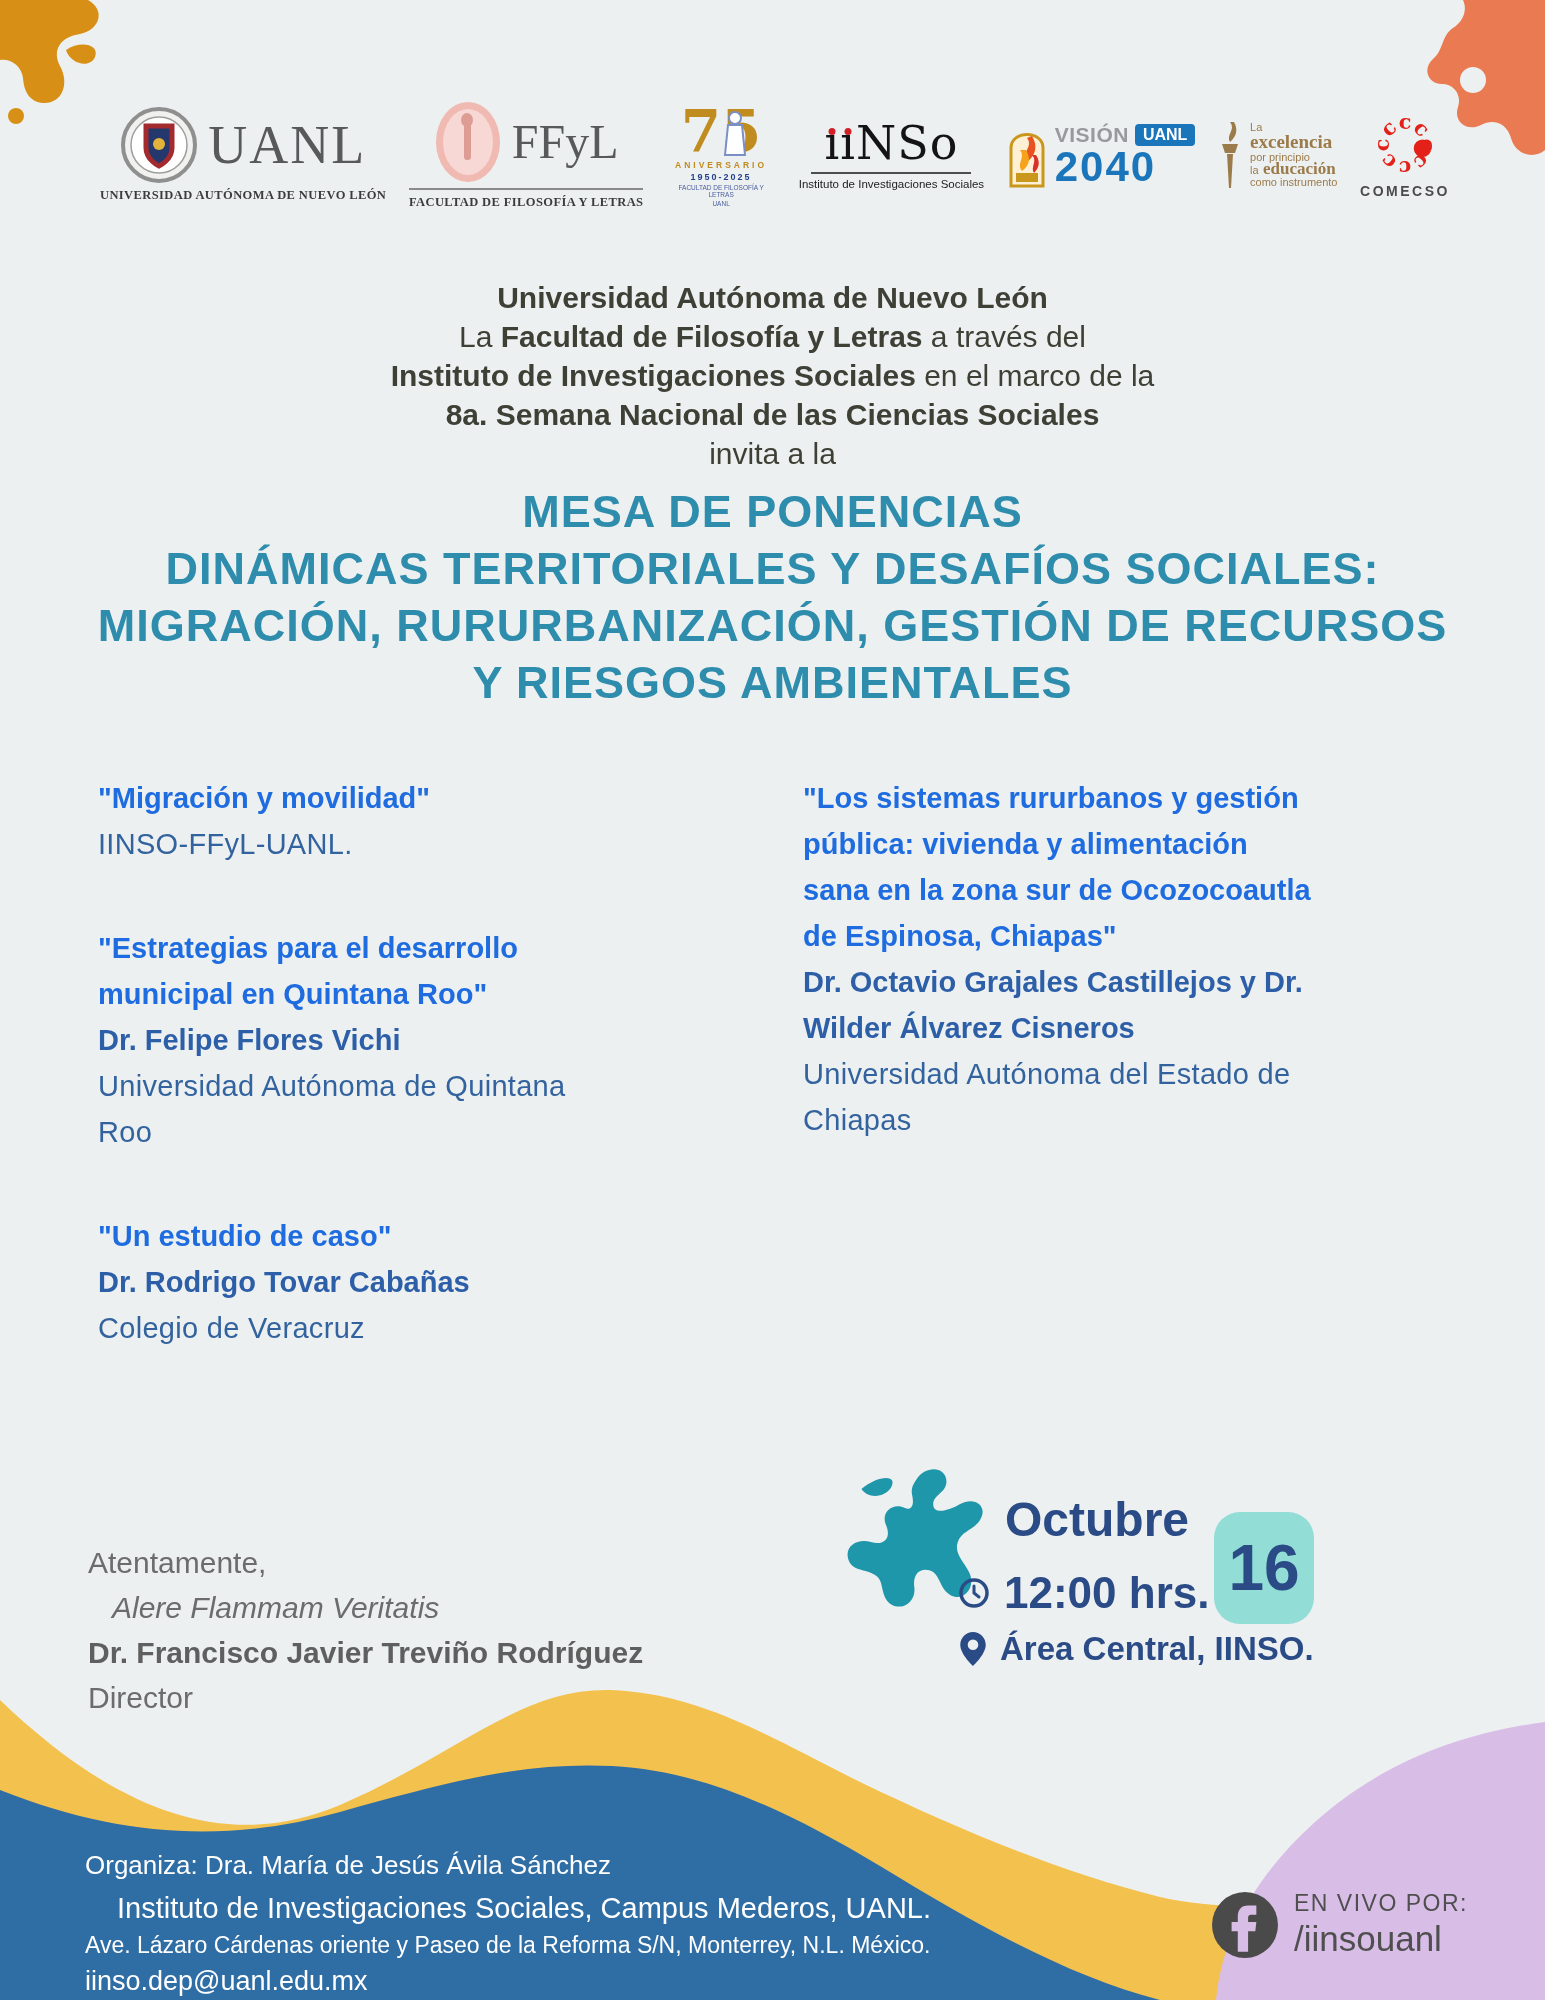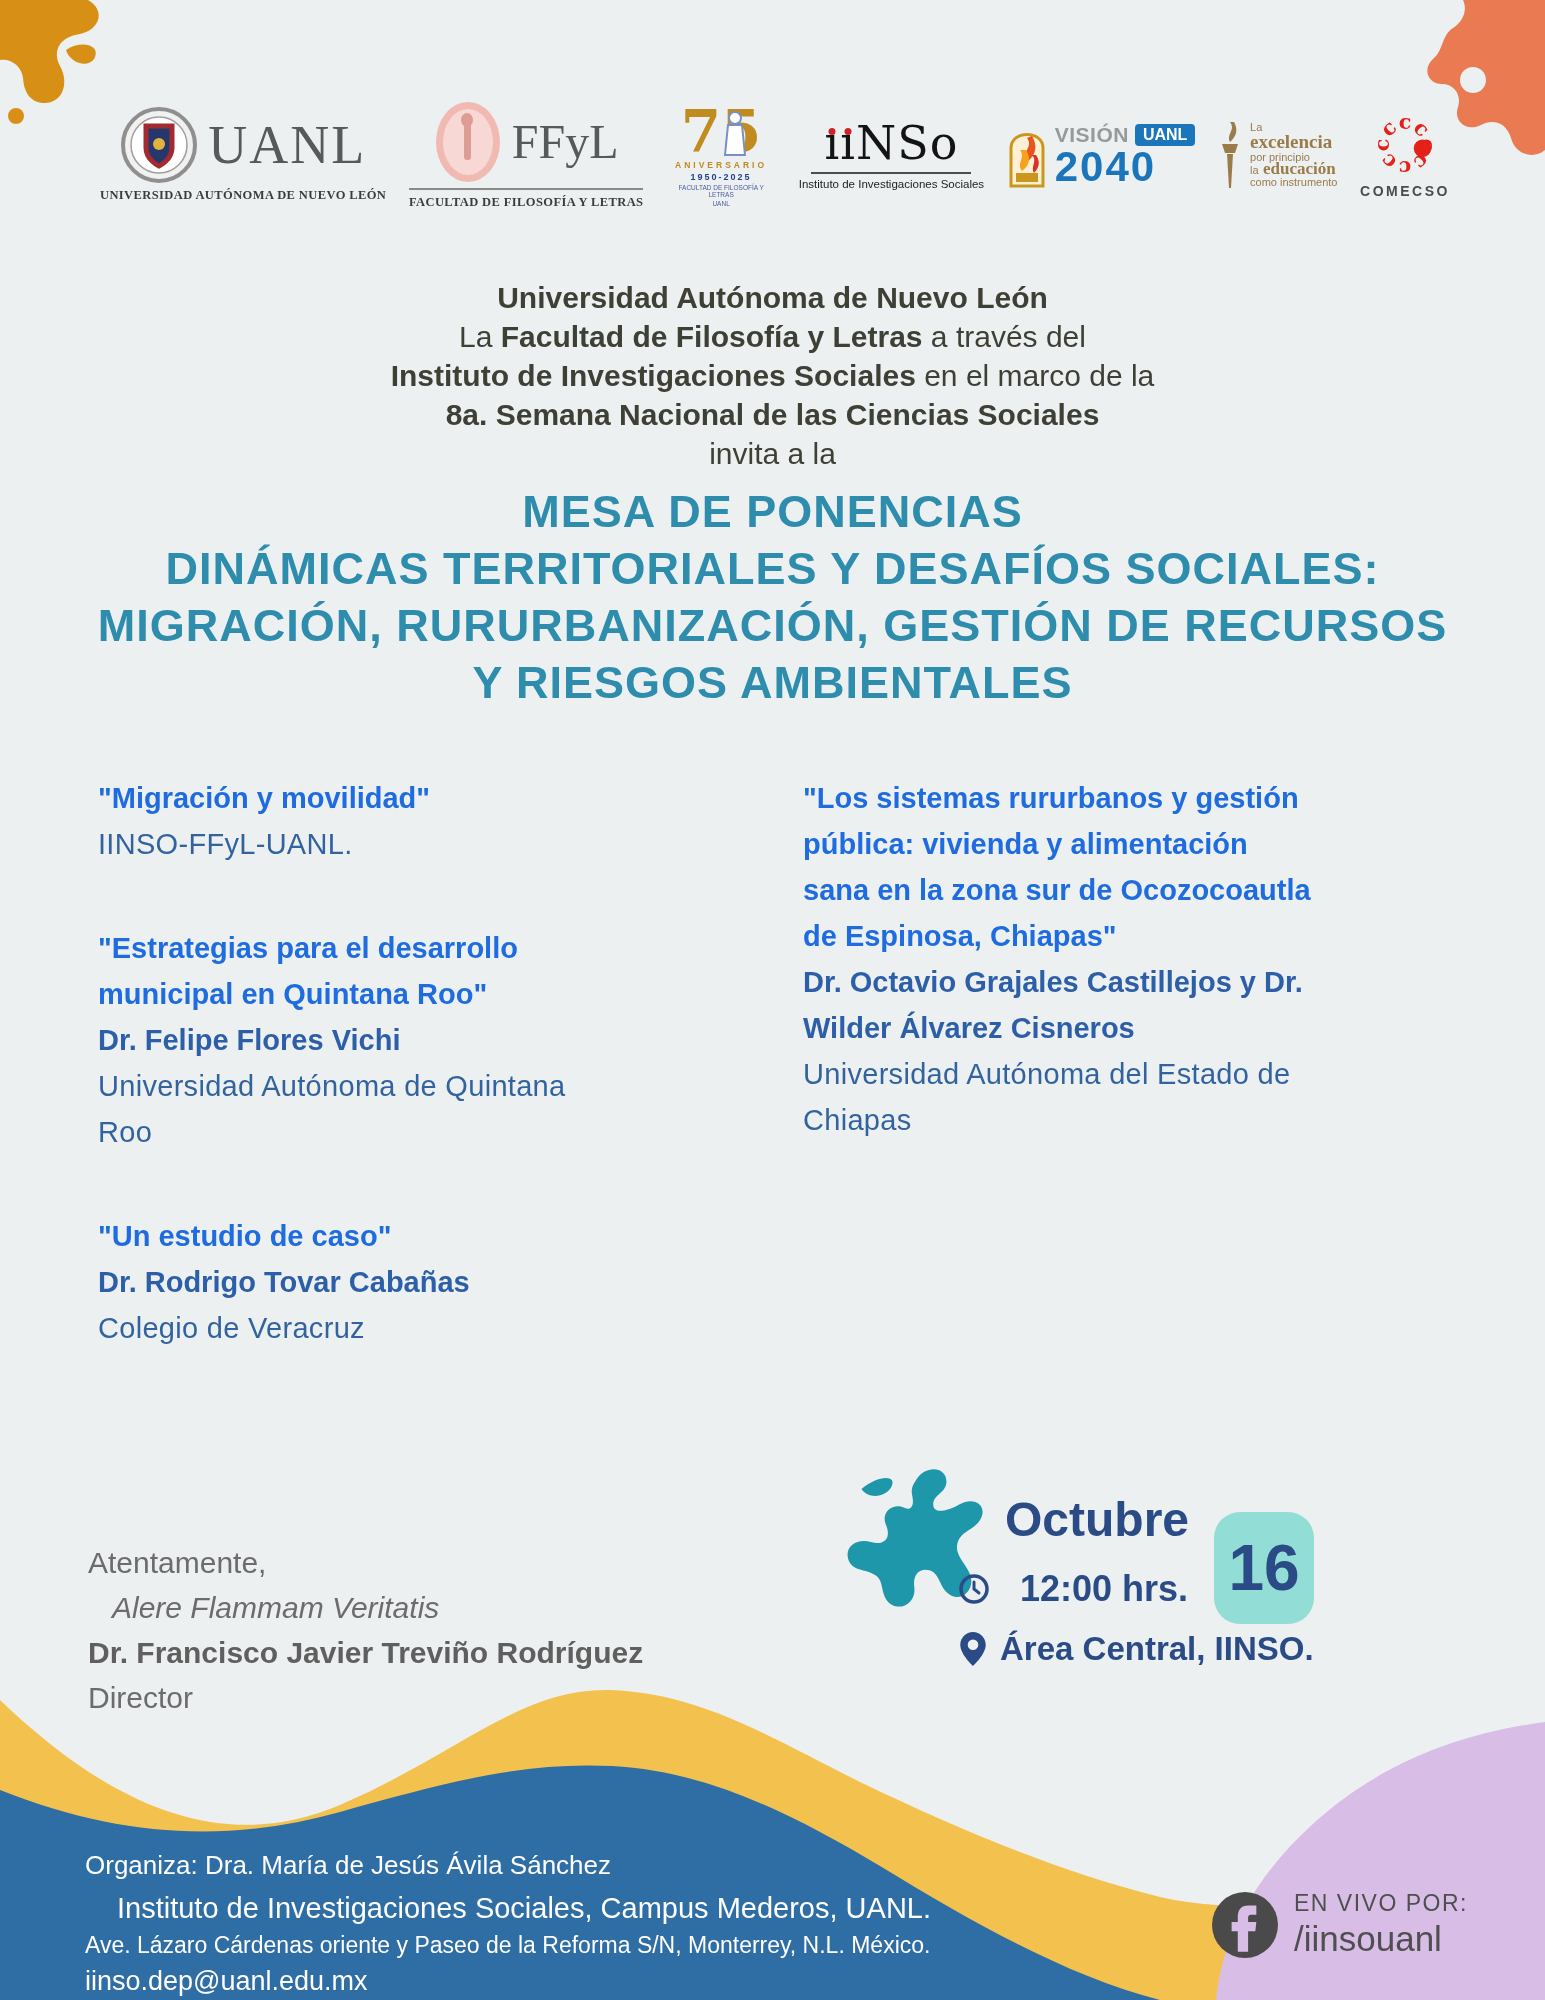--- a/index.html
+++ b/index.html
@@ -76,22 +76,22 @@
   .sig-quote{font-style:italic;margin-left:24px;}
   .sig-name{font-weight:bold;color:#5f5f5f;}
 
   
   .event{position:absolute;left:830px;top:1440px;width:580px;height:270px;color:#2a4b86;}
   .splash{position:absolute;left:5px;top:12px;}
   .ev-month{position:absolute;left:175px;top:52px;font-size:48px;font-weight:bold;}
   .ev-day{position:absolute;left:384px;top:72px;width:100px;height:112px;background:#92ddd6;
           border-radius:26px;display:flex;align-items:center;justify-content:center;
           font-size:64px;font-weight:bold;}
-  .ev-time{position:absolute;left:128px;top:128px;display:flex;align-items:center;gap:30px;
-           font-size:36px;font-weight:bold;}
+  .ev-time{position:absolute;left:128px;top:128px;display:flex;align-items:center;gap:14px;
+           font-size:44px;font-weight:bold;}
   .ev-loc{position:absolute;left:130px;top:190px;display:flex;align-items:center;gap:14px;
           font-size:33px;font-weight:bold;}
 
   
   .waves{position:absolute;left:0;top:1620px;}
   .footer-info{position:absolute;left:85px;top:1850px;color:#fff;}
   .f1{font-size:26px;margin-bottom:11px;}
   .f2{font-size:29px;margin-bottom:7px;margin-left:32px;}
   .f3{font-size:23px;margin-bottom:7px;}
   .f4{font-size:27px;display:flex;gap:48px;flex-direction:column;}

